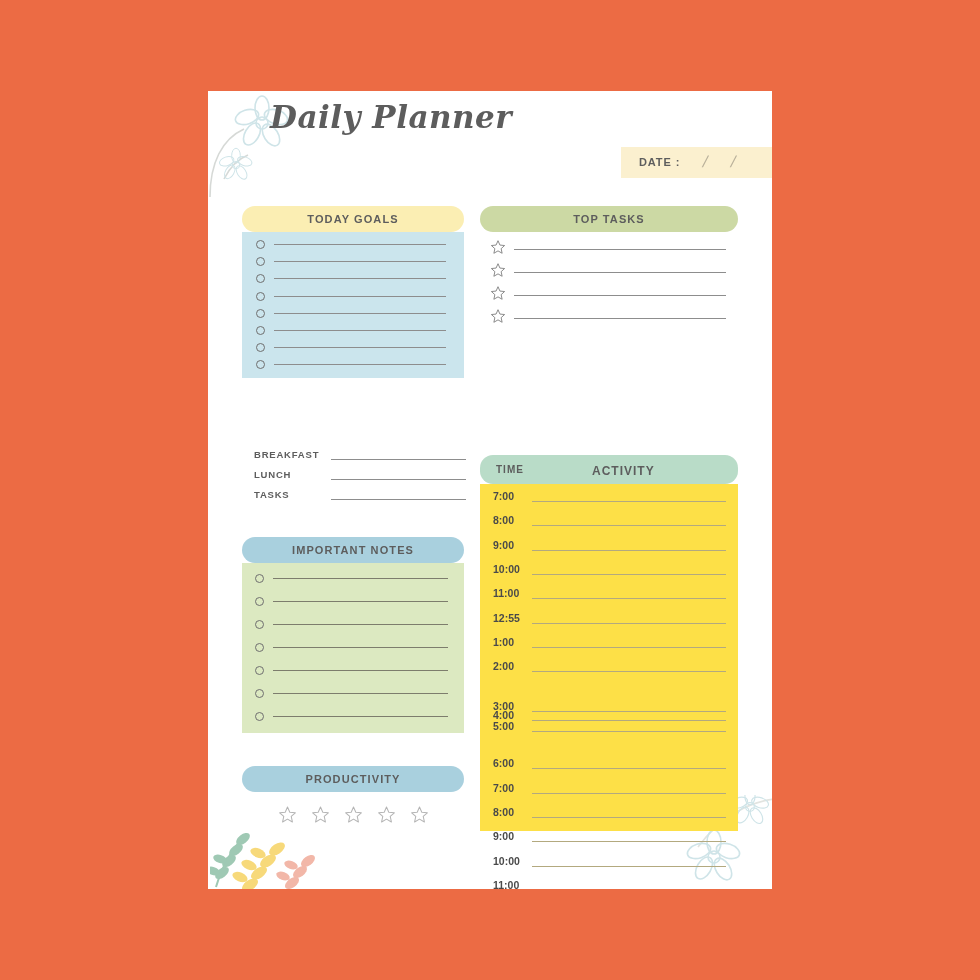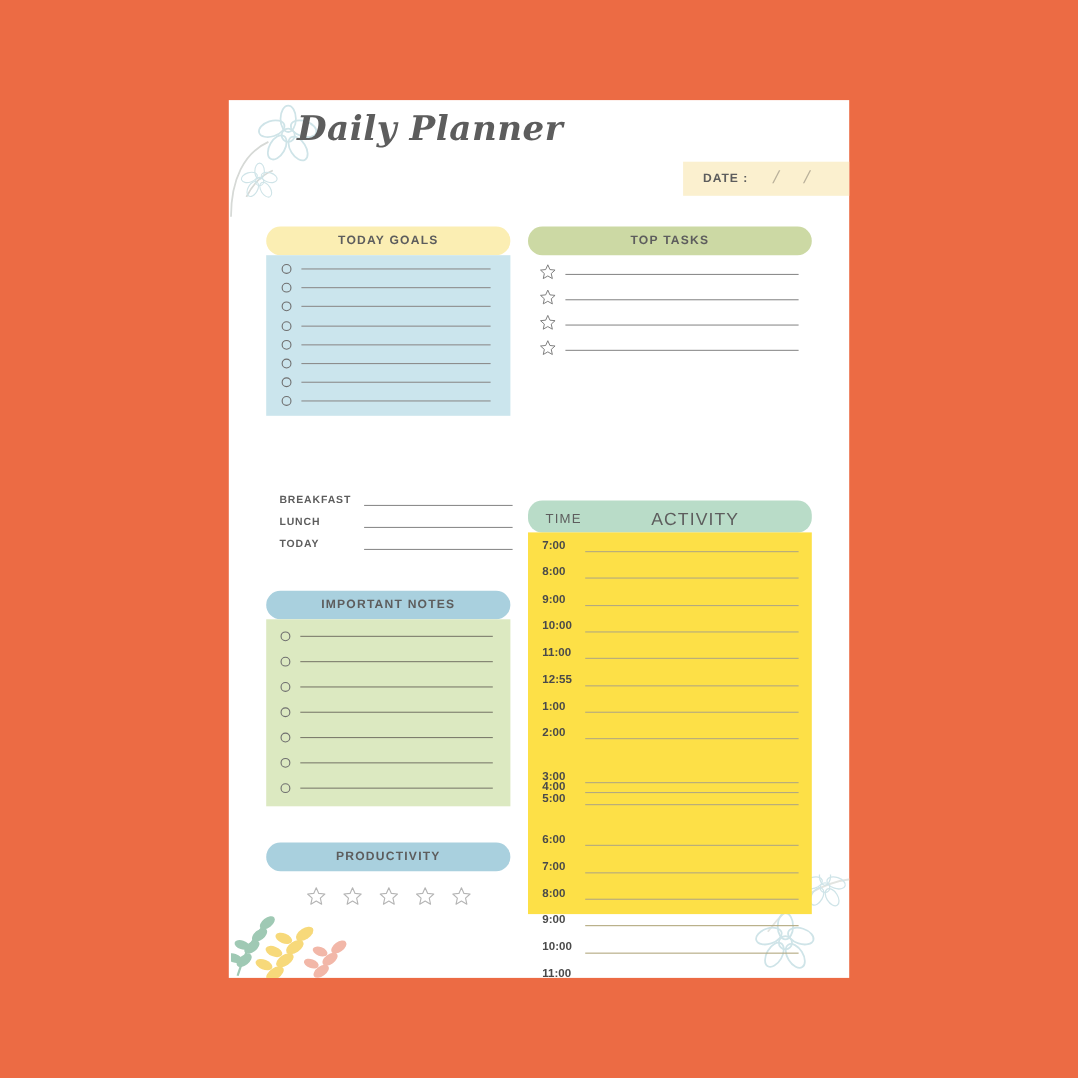--- a/index.html
+++ b/index.html
@@ -184,30 +184,30 @@
   
   #schedule-header {
     left: 272px; top: 364px;
     width: 258px; height: 29px;
     background: #b9dcc8;
     display: block;
   }
   #schedule-col-time {
     position: absolute;
     left: 16px; top: 9px;
-    font-size: 12px;
-    font-weight: normal;
+    font-size: 10px;
+    font-weight: bold;
     letter-spacing: 1px;
     color: #5d5d5d;
   }
   #schedule-col-activity {
     position: absolute;
     left: 112px; top: 9px;
-    font-size: 16px;
-    font-weight: normal;
+    font-size: 12px;
+    font-weight: bold;
     letter-spacing: 1px;
     color: #5d5d5d;
   }
   #schedule-body {
     left: 272px; top: 393px;
     width: 258px; height: 347px;
     background: #fde047;
   }
   .sched-row {
     position: absolute;
@@ -343,21 +343,21 @@
       <div class="row-line" style="left: 32px; top: 115.2px; width: 172px;"></div>
       <div class="row-circle" style="left: 14px; top: 128.4px;"></div>
       <div class="row-line" style="left: 32px; top: 132.4px; width: 172px;"></div>
     </div>
 
   <div id="meals-group">
       <div class="meal-label" style="left: 46px; top: 358px;">BREAKFAST</div>
       <div class="meal-line" style="top: 368px;"></div>
       <div class="meal-label" style="left: 46px; top: 378px;">LUNCH</div>
       <div class="meal-line" style="top: 388px;"></div>
-      <div class="meal-label" style="left: 46px; top: 398px;">TODAY</div>
+      <div class="meal-label" style="left: 46px; top: 398px;">TASKS</div>
       <div class="meal-line" style="top: 408px;"></div>
     </div>
 
   <div id="notes-header" class="panel-header">
     <span>IMPORTANT NOTES</span>
   </div>
   <div id="notes-body" class="panel-body">
       <div class="row-circle" style="left: 13px; top: 11px;"></div>
       <div class="row-line" style="left: 31px; top: 15px; width: 175px; background: rgb(125, 125, 109);"></div>
       <div class="row-circle" style="left: 13px; top: 34px;"></div>

